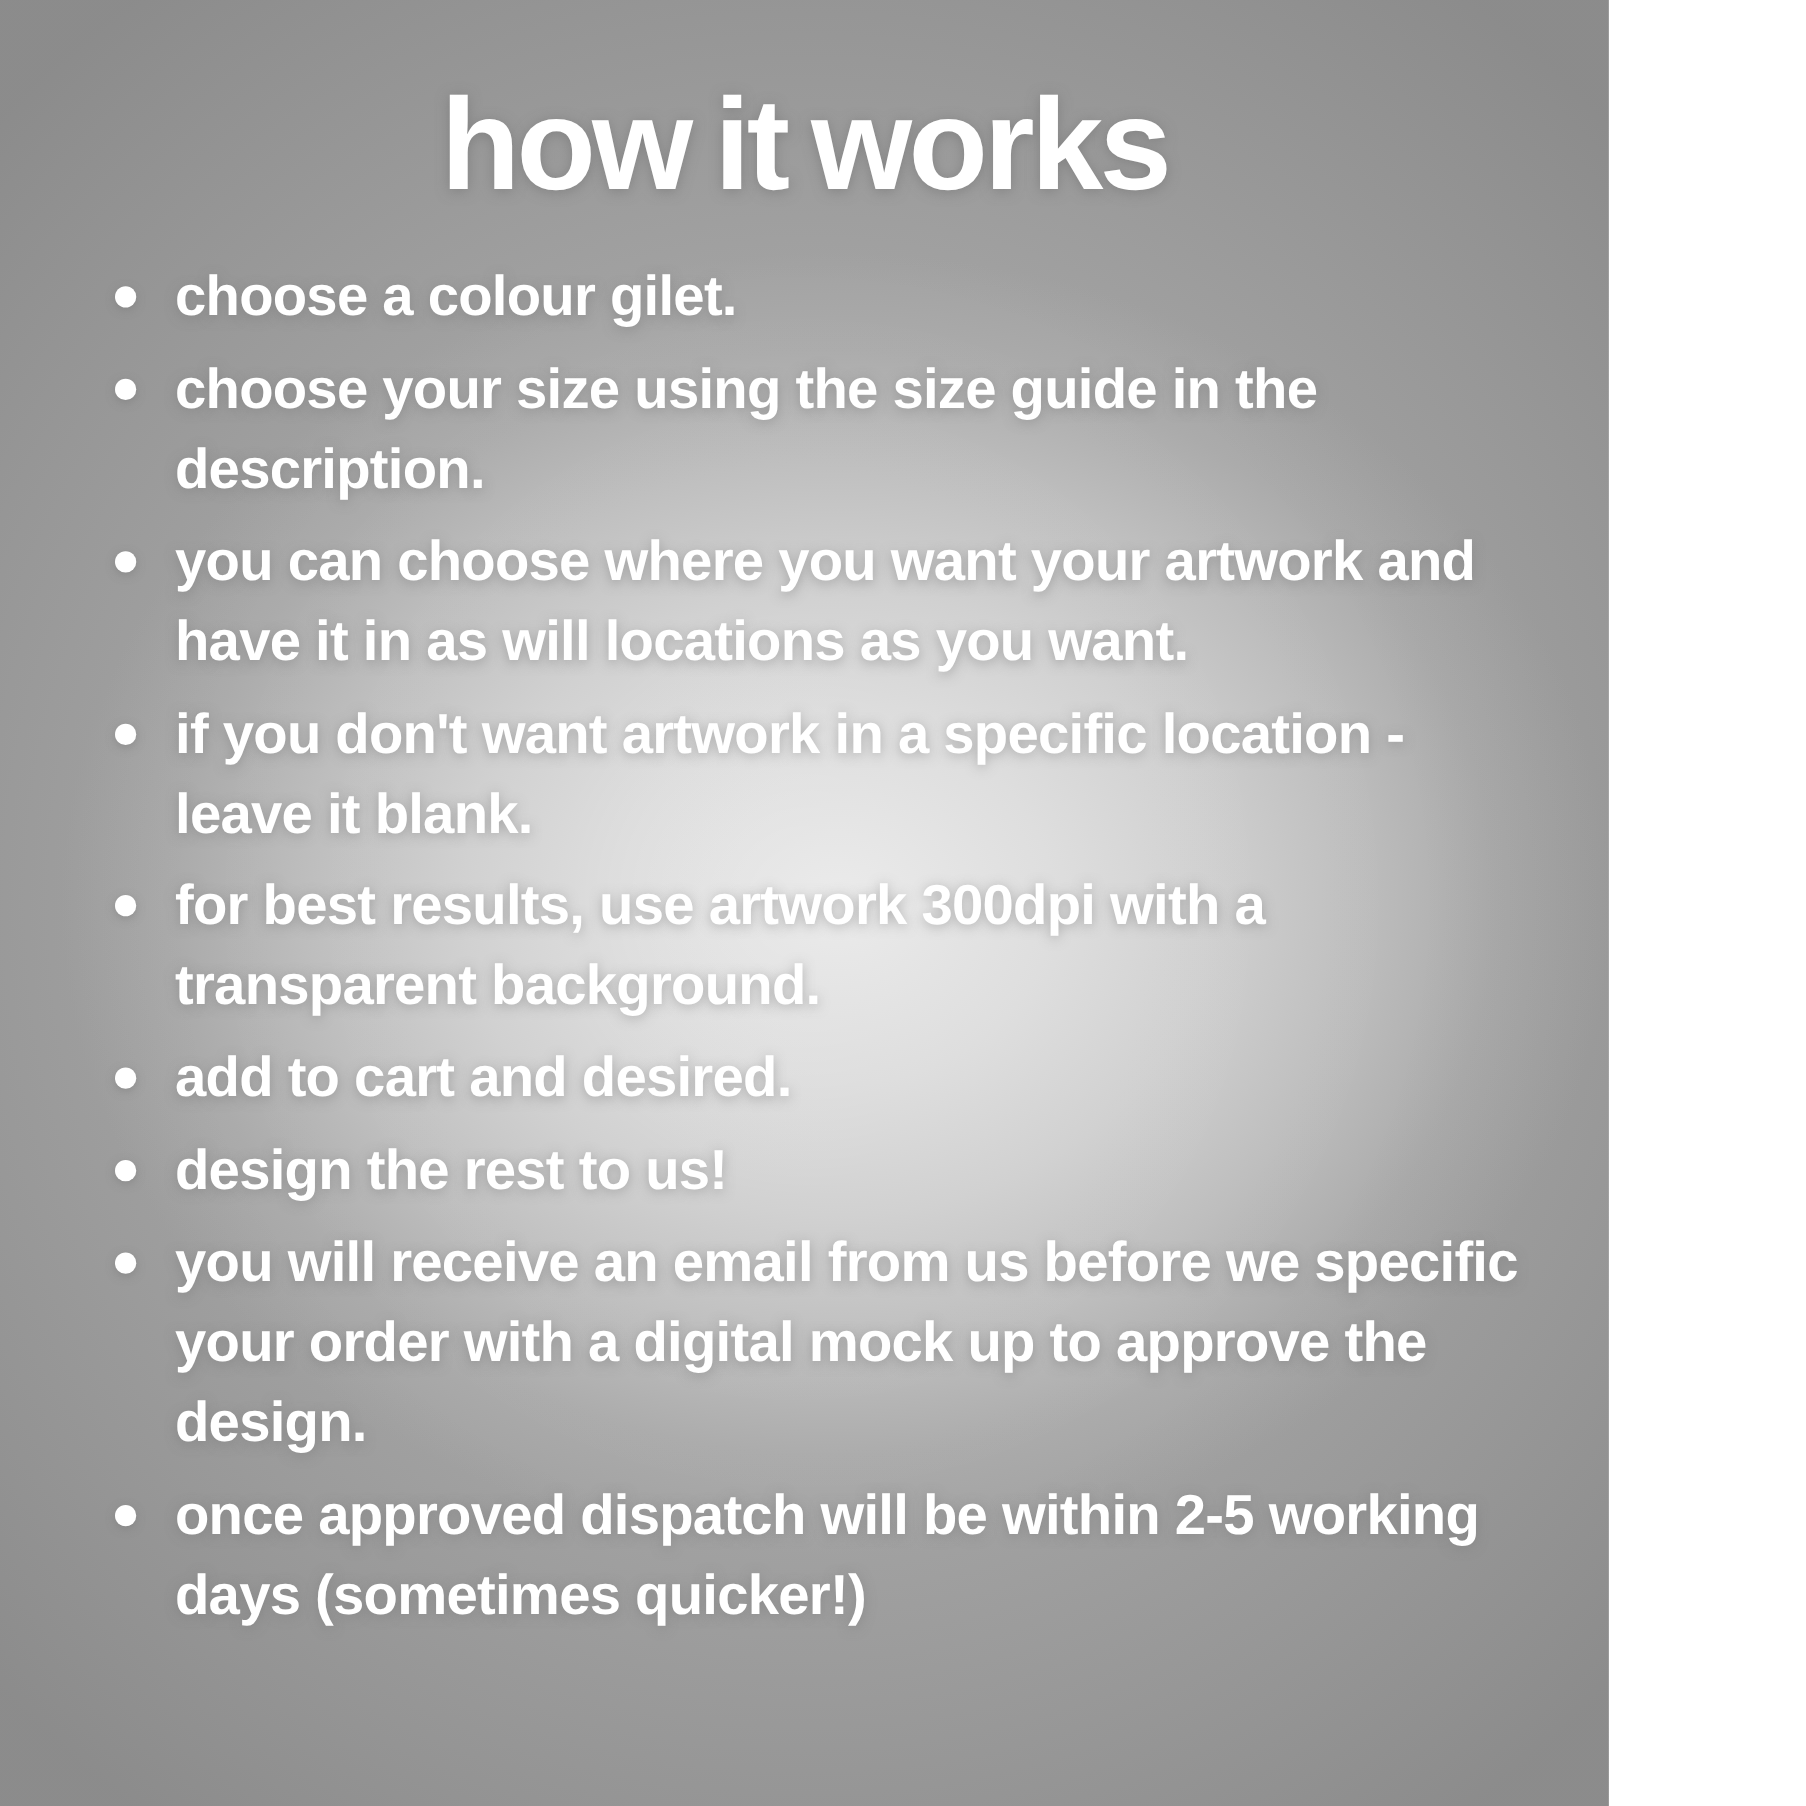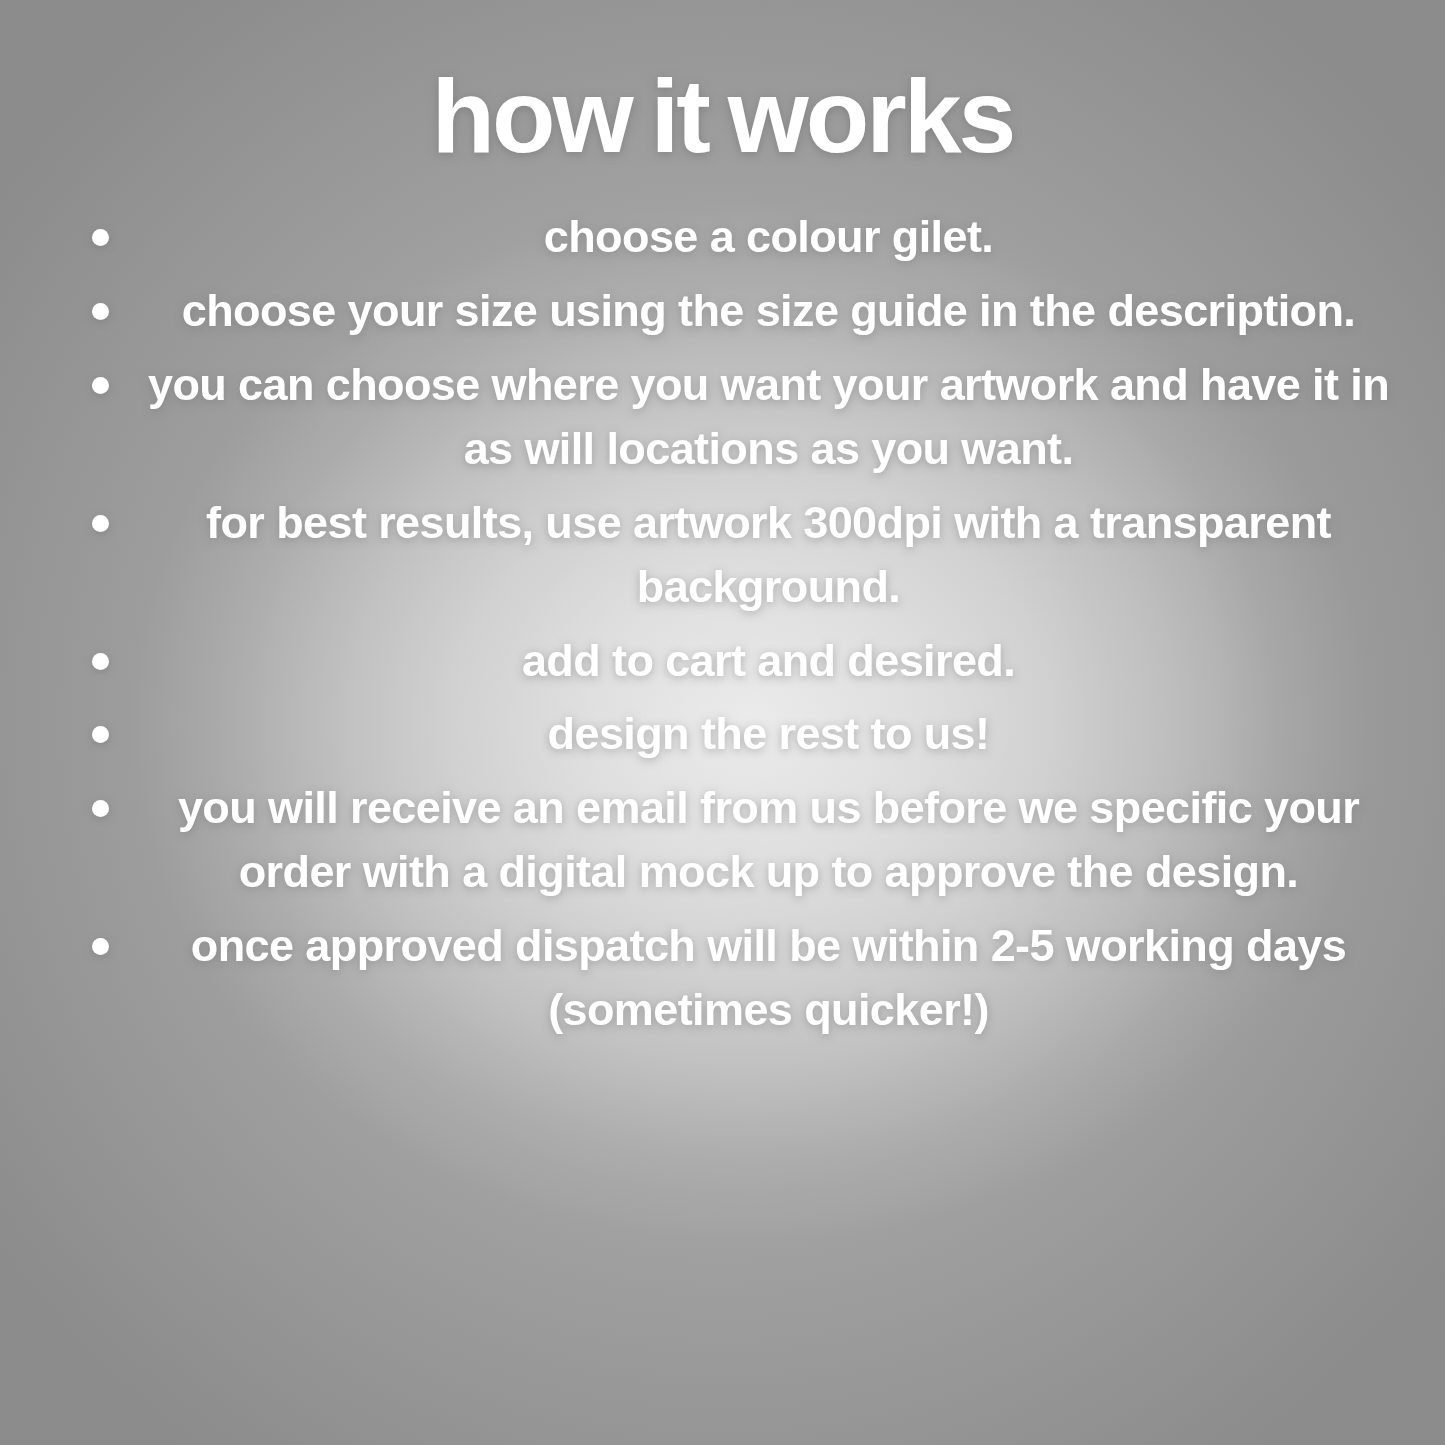--- a/index.html
+++ b/index.html
@@ -7,21 +7,21 @@
     padding: 0;
   }
   body {
     width: 1445px;
     height: 1445px;
     font-family: "Liberation Sans", sans-serif;
     overflow: hidden;
   }
   .poster {
     position: relative;
-    width: 1445px;
+    width: 1287px;
     height: 1445px;
     box-sizing: border-box;
     background:
       radial-gradient(ellipse 620px 520px at 52% 50%, #e9e9e9 0%, #dcdcdc 28%, #cfcfcf 48%, #bdbdbd 68%, #ababab 85%, #a2a2a2 100%),
       linear-gradient(135deg, #9a9a9a 0%, #b4b4b4 40%, #a8a8a8 100%);
     overflow: hidden;
   }
   
   .poster::after {
     content: "";
@@ -54,21 +54,20 @@
   ul.steps li {
     position: relative;
     color: #ffffff;
     font-size: 45px;
     font-weight: bold;
     line-height: 1.42;
     letter-spacing: -0.6px;
     margin: 0 0 10px 0;
     padding-left: 60px;
     text-shadow: 0 2px 9px rgba(120,120,120,0.5);
-    text-align: center;
   }
   ul.steps li .bullet {
     position: absolute;
     left: 12px;
     top: 24px;
     width: 17px;
     height: 17px;
     border-radius: 50%;
     background: #ffffff;
     box-shadow: 0 2px 7px rgba(120,120,120,0.5);
@@ -88,20 +87,24 @@
       <li>
         <span class="bullet"></span>
         <span>choose your size using the size guide in the description.</span>
       </li>
       <li>
         <span class="bullet"></span>
         <span>you can choose where you want your artwork and have it in as will locations as you want.</span>
       </li>
       <li>
         <span class="bullet"></span>
+        <span>if you don't want artwork in a specific location - leave it blank.</span>
+      </li>
+      <li>
+        <span class="bullet"></span>
         <span>for best results, use artwork 300dpi with a transparent background.</span>
       </li>
       <li>
         <span class="bullet"></span>
         <span>add to cart and desired.</span>
       </li>
       <li>
         <span class="bullet"></span>
         <span>design the rest to us!</span>
       </li>

